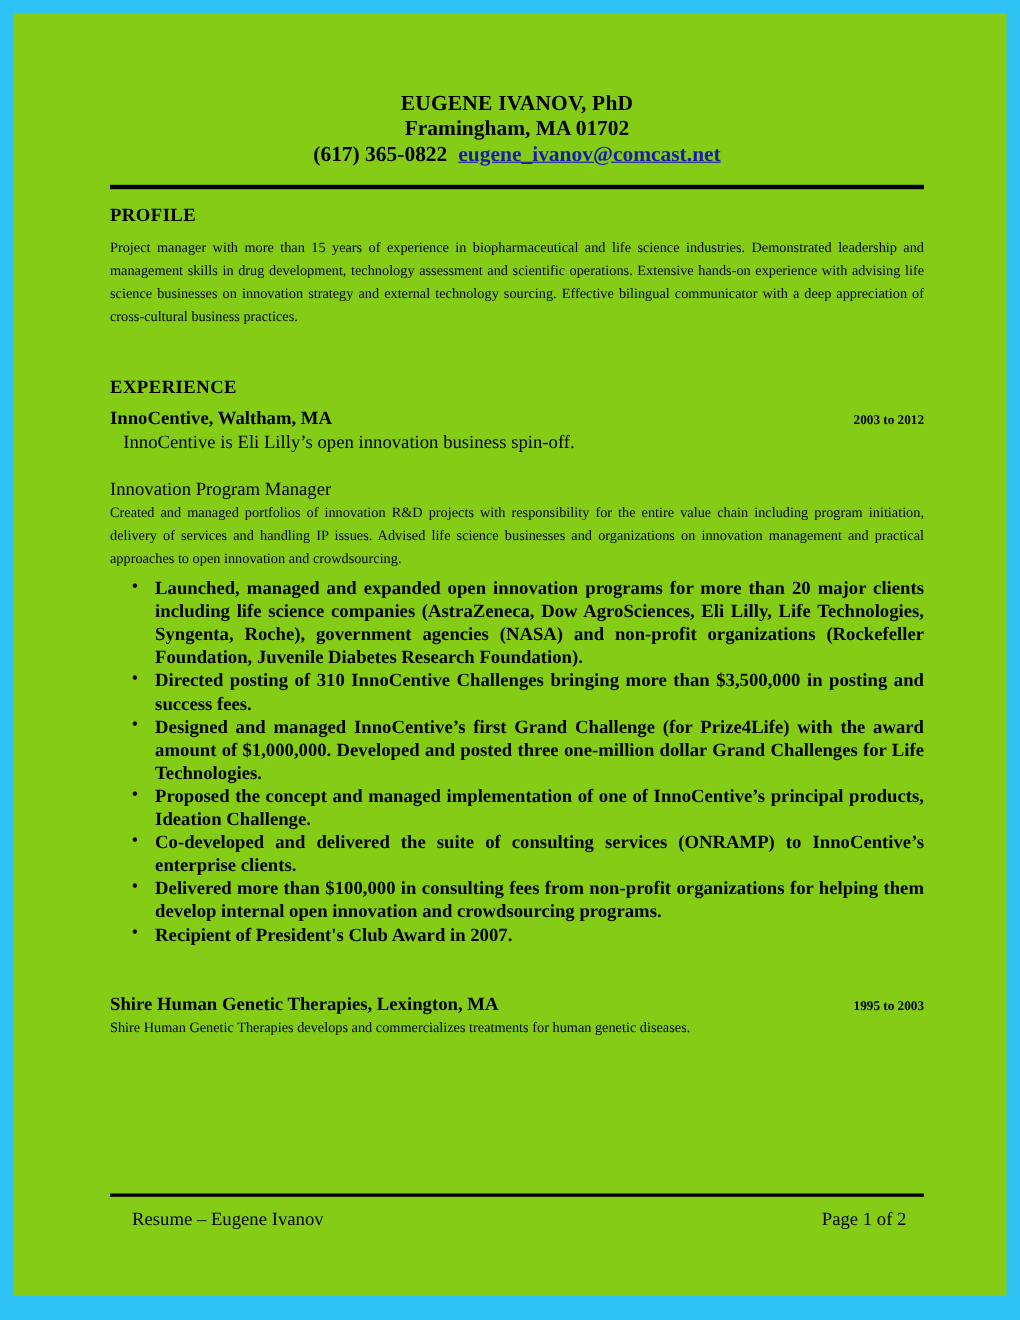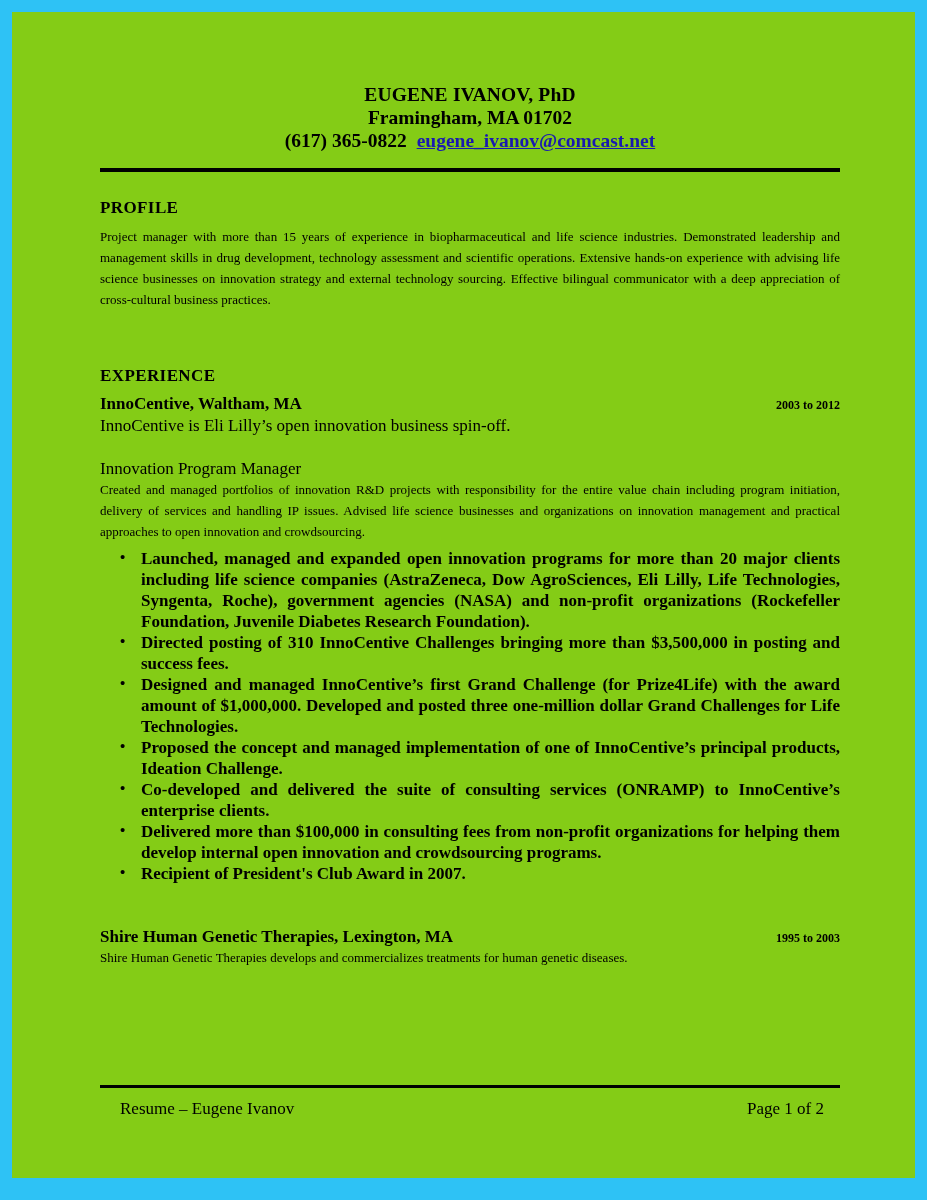--- a/index.html
+++ b/index.html
@@ -71,21 +71,21 @@
     margin-top: 16px;
     width: 100%;
   }
 
   
   .section-title {
     font-weight: bold;
     font-size: 17px;
     letter-spacing: 0.4px;
     color: #000;
-    margin-top: 26px;
+    margin-top: 14px;
     margin-bottom: 8px;
   }
   .body-par {
     font-size: 13px;
     line-height: 21px;
     color: #000;
     text-align: justify;
     margin: 0;
   }
   .job-head {
@@ -100,20 +100,21 @@
   .job-dates {
     font-weight: bold;
     font-size: 12px;
     white-space: nowrap;
   }
   .job-blurb {
     font-size: 17px;
     line-height: 21px;
     color: #000;
     margin-top: 1px;
+    margin-left: 12px;
   }
   .job-title {
     font-size: 17px;
     line-height: 21px;
     color: #000;
     margin-top: 22px;
   }
   ul.bullets {
     list-style: none;
     margin: 6px 0 0 0;

